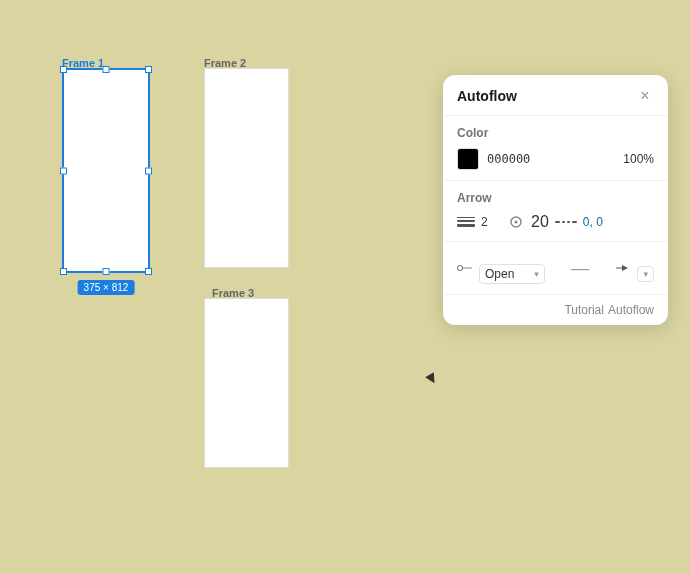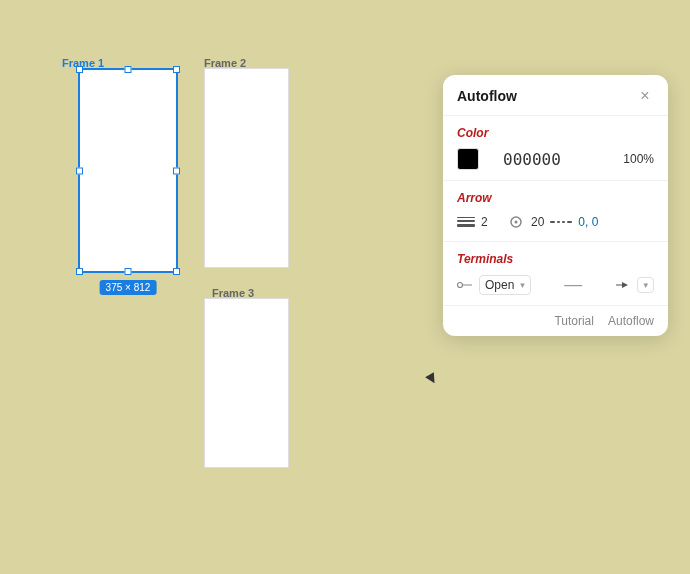--- a/index.html
+++ b/index.html
@@ -39,22 +39,22 @@
     
     .frame1-label {
       top: 57px;
       left: 62px;
       color: #1a7ee0;
       font-size: 11px;
     }
 
     .frame1-box {
       top: 68px;
-      left: 78px;
-      width: 100px;
+      left: 62px;
+      width: 88px;
       height: 205px;
       border: 2px solid #1a7ee0;
     }
 
     
     .handle {
       position: absolute;
       width: 7px;
       height: 7px;
       background: #fff;
@@ -171,46 +171,44 @@
 
     
     .panel-section {
       padding: 10px 14px;
       border-bottom: 1px solid #f0f0f0;
     }
 
     .section-label {
       font-size: 12px;
       font-weight: 600;
-      color: #b91c1c;
+      color: #737373;
       margin-bottom: 8px;
-      font-style: italic;
     }
 
     
     .color-row {
       display: flex;
       align-items: center;
       gap: 8px;
     }
 
     .color-swatch {
       width: 22px;
       height: 22px;
       background: #000000;
       border: 1px solid #ddd;
       border-radius: 3px;
       flex-shrink: 0;
     }
 
     .color-hex {
-      font-size: 16px;
+      font-size: 12px;
       color: #333;
       font-family: monospace;
-      margin-left: 16px;
     }
 
     .color-opacity {
       font-size: 12px;
       color: #333;
       margin-left: auto;
     }
 
     .stroke-icon {
       display: flex;
@@ -240,21 +238,21 @@
       height: 18px;
       flex-shrink: 0;
     }
 
     .stroke-radius-icon svg {
       width: 14px;
       height: 14px;
     }
 
     .stroke-radius-value {
-      font-size: 12px;
+      font-size: 16px;
       color: #333;
     }
 
     .stroke-dash-icon {
       display: flex;
       align-items: center;
       gap: 2px;
       flex-shrink: 0;
     }
 
@@ -280,28 +278,29 @@
     .terminal-icon {
       color: #777;
       font-size: 14px;
       display: flex;
       align-items: center;
     }
 
     .terminal-dropdown {
       display: flex;
       align-items: center;
-      gap: 6px;
+      gap: 20px;
       font-size: 12px;
       color: #333;
       cursor: pointer;
       border: 1px solid #e0e0e0;
       padding: 2px 5px;
       border-radius: 4px;
       background: #fff;
+      margin-top: 12px;
     }
 
     .terminal-dropdown .chevron {
       font-size: 9px;
       color: #999;
     }
 
     .terminal-separator {
       flex: 1;
       display: flex;
@@ -315,21 +314,21 @@
       color: #555;
       font-size: 14px;
       display: flex;
       align-items: center;
     }
 
     
     .panel-footer {
       display: flex;
       justify-content: flex-end;
-      gap: 14px;
+      gap: 4px;
       padding: 8px 14px;
     }
 
     .footer-link {
       font-size: 12px;
       color: #888;
       cursor: pointer;
       text-decoration: none;
     }
 
@@ -406,21 +405,20 @@
           <div class="dash-dot" style="width:5px;"></div>
           <div class="dash-dot"></div>
           <div class="dash-dot"></div>
           <div class="dash-dot" style="width:5px;"></div>
         </div>
         <span class="stroke-dash-values">0, 0</span>
       </div>
     </div>
 
     <div class="panel-section">
-      <div class="section-label">Terminals</div>
       <div class="terminals-row">
 
         <div class="terminal-icon">
           <svg width="16" height="10" viewBox="0 0 16 10">
             <circle cx="3" cy="5" r="2.5" stroke="#888" stroke-width="1.2" fill="none"></circle>
             <line x1="5.5" y1="5" x2="15" y2="5" stroke="#888" stroke-width="1.2"></line>
           </svg>
         </div>
         <div class="terminal-dropdown">
           <span>Open</span>

